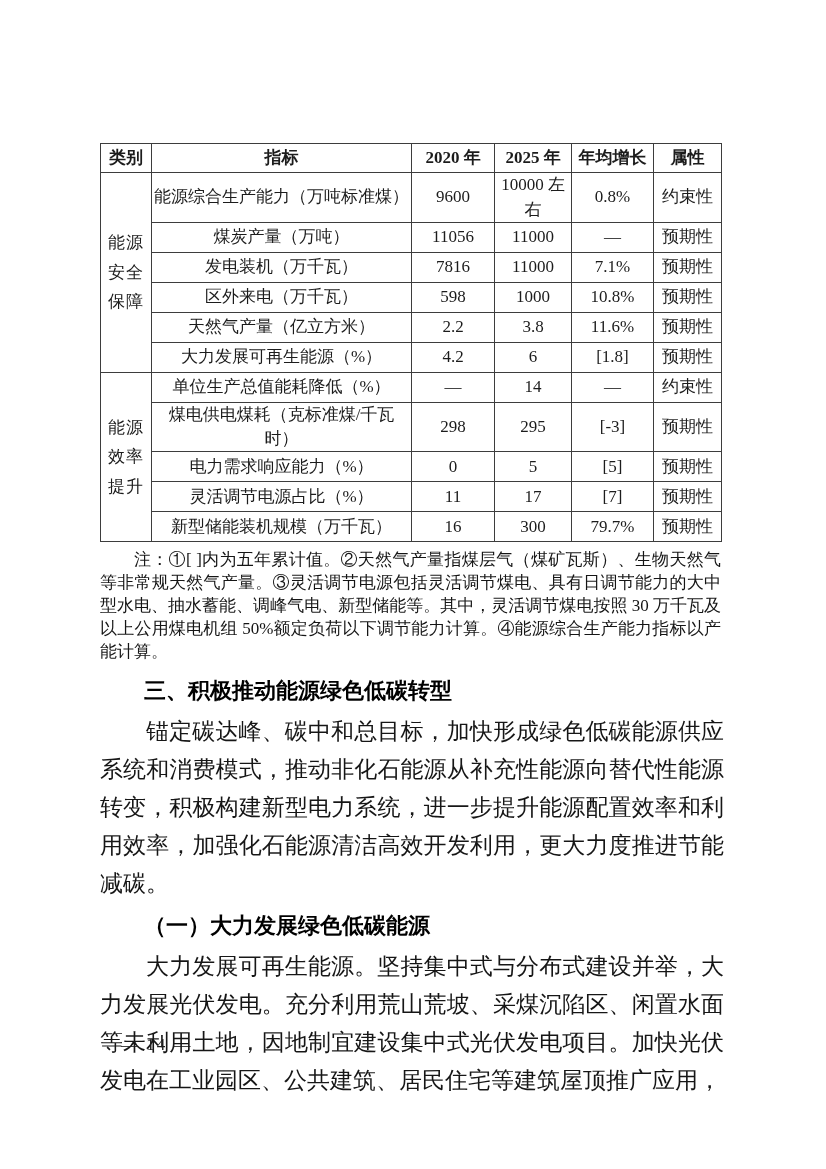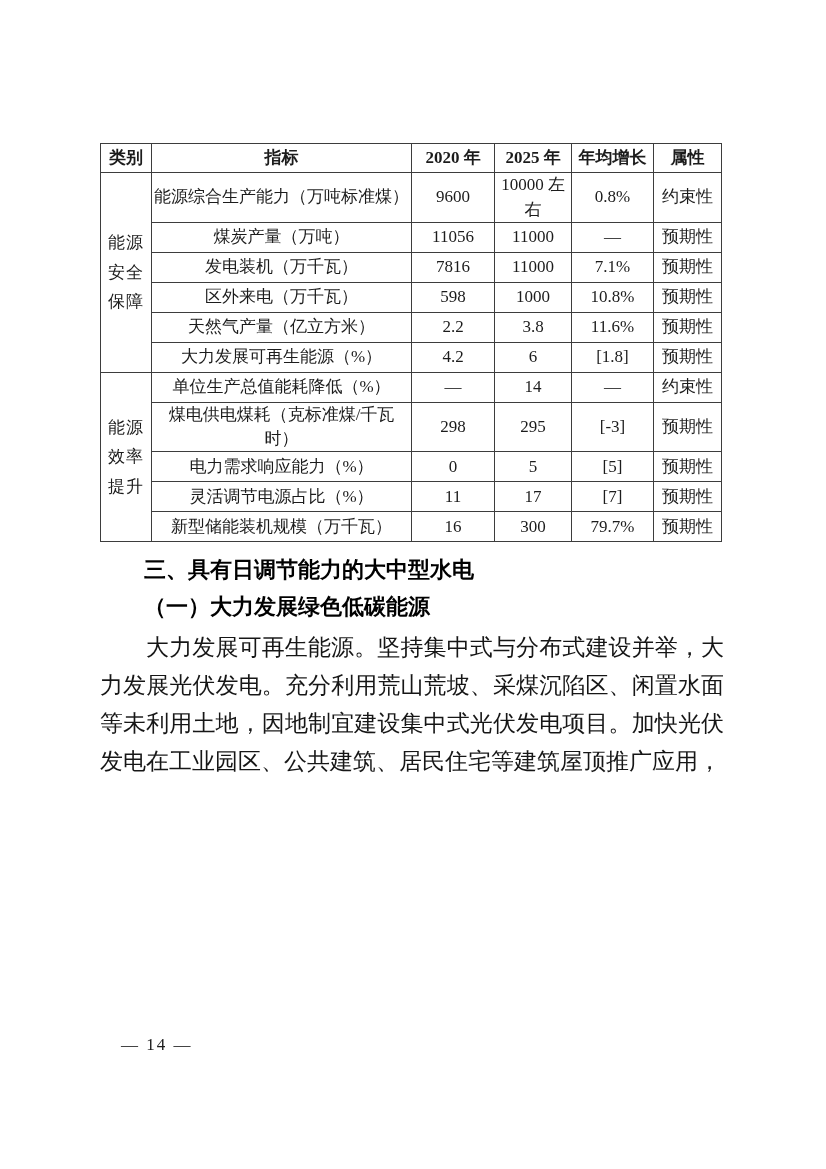--- a/index.html
+++ b/index.html
@@ -197,23 +197,25 @@
       <tr>
         <td>新型储能装机规模（万千瓦）</td>
         <td>16</td>
         <td>300</td>
         <td>79.7%</td>
         <td>预期性</td>
       </tr>
     </tbody>
   </table>
 
-
-  <h2 class="sec-heading">三、具有日调节能力的大中型水电</h2>
-
+  <p class="notes">注：①[ ]内为五年累计值。②天然气产量指煤层气（煤矿瓦斯）、生物天然气等非常规天然气产量。③灵活调节电源包括灵活调节煤电、具有日调节能力的大中型水电、抽水蓄能、调峰气电、新型储能等。其中，灵活调节煤电按照 30 万千瓦及以上公用煤电机组 50%额定负荷以下调节能力计算。④能源综合生产能力指标以产能计算。</p>
+
+  <h2 class="sec-heading">三、积极推动能源绿色低碳转型</h2>
+
+  <p class="body-para">锚定碳达峰、碳中和总目标，加快形成绿色低碳能源供应系统和消费模式，推动非化石能源从补充性能源向替代性能源转变，积极构建新型电力系统，进一步提升能源配置效率和利用效率，加强化石能源清洁高效开发利用，更大力度推进节能减碳。</p>
 
   <h3 class="sub-heading">（一）大力发展绿色低碳能源</h3>
 
   <p class="body-para"><span class="lead">大力发展可再生能源。</span><span>坚持集中式与分布式建设并举，大力发展光伏发电。充分利用荒山荒坡、采煤沉陷区、闲置水面等未利用土地，因地制宜建设集中式光伏发电项目。加快光伏发电在工业园区、公共建筑、居民住宅等建筑屋顶推广应用，</span></p>
 
   <div class="page-number">— 14 —</div>
 
 </div>
 
 </body></html>

